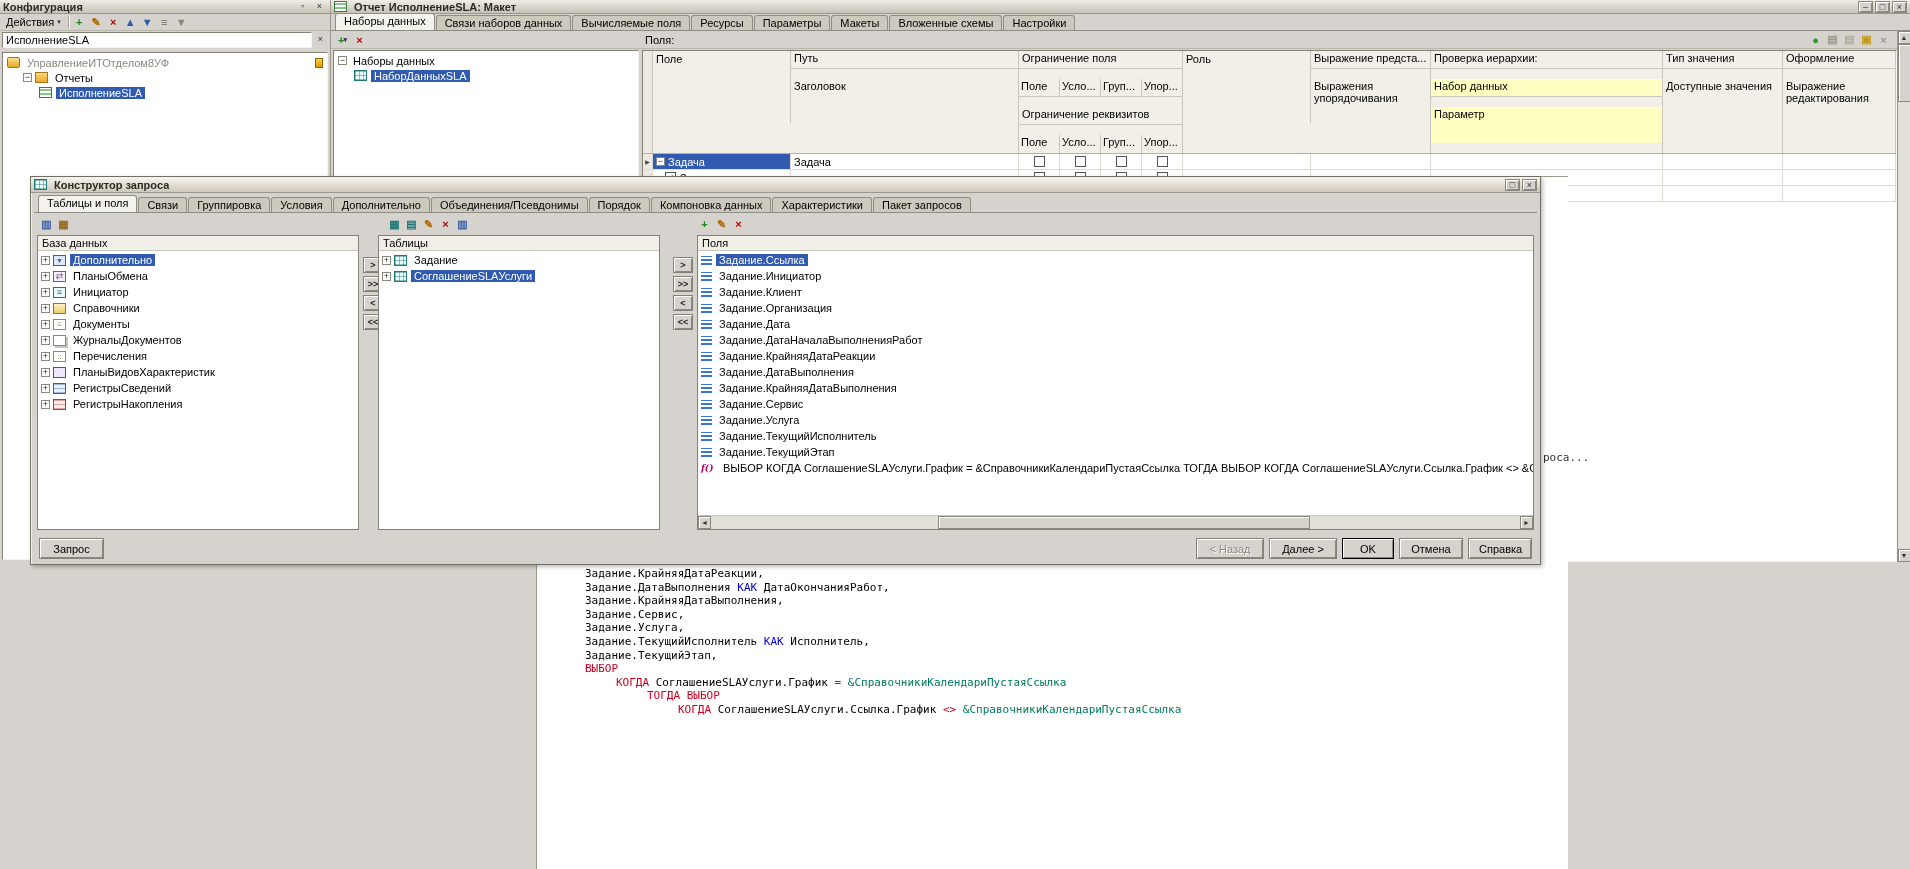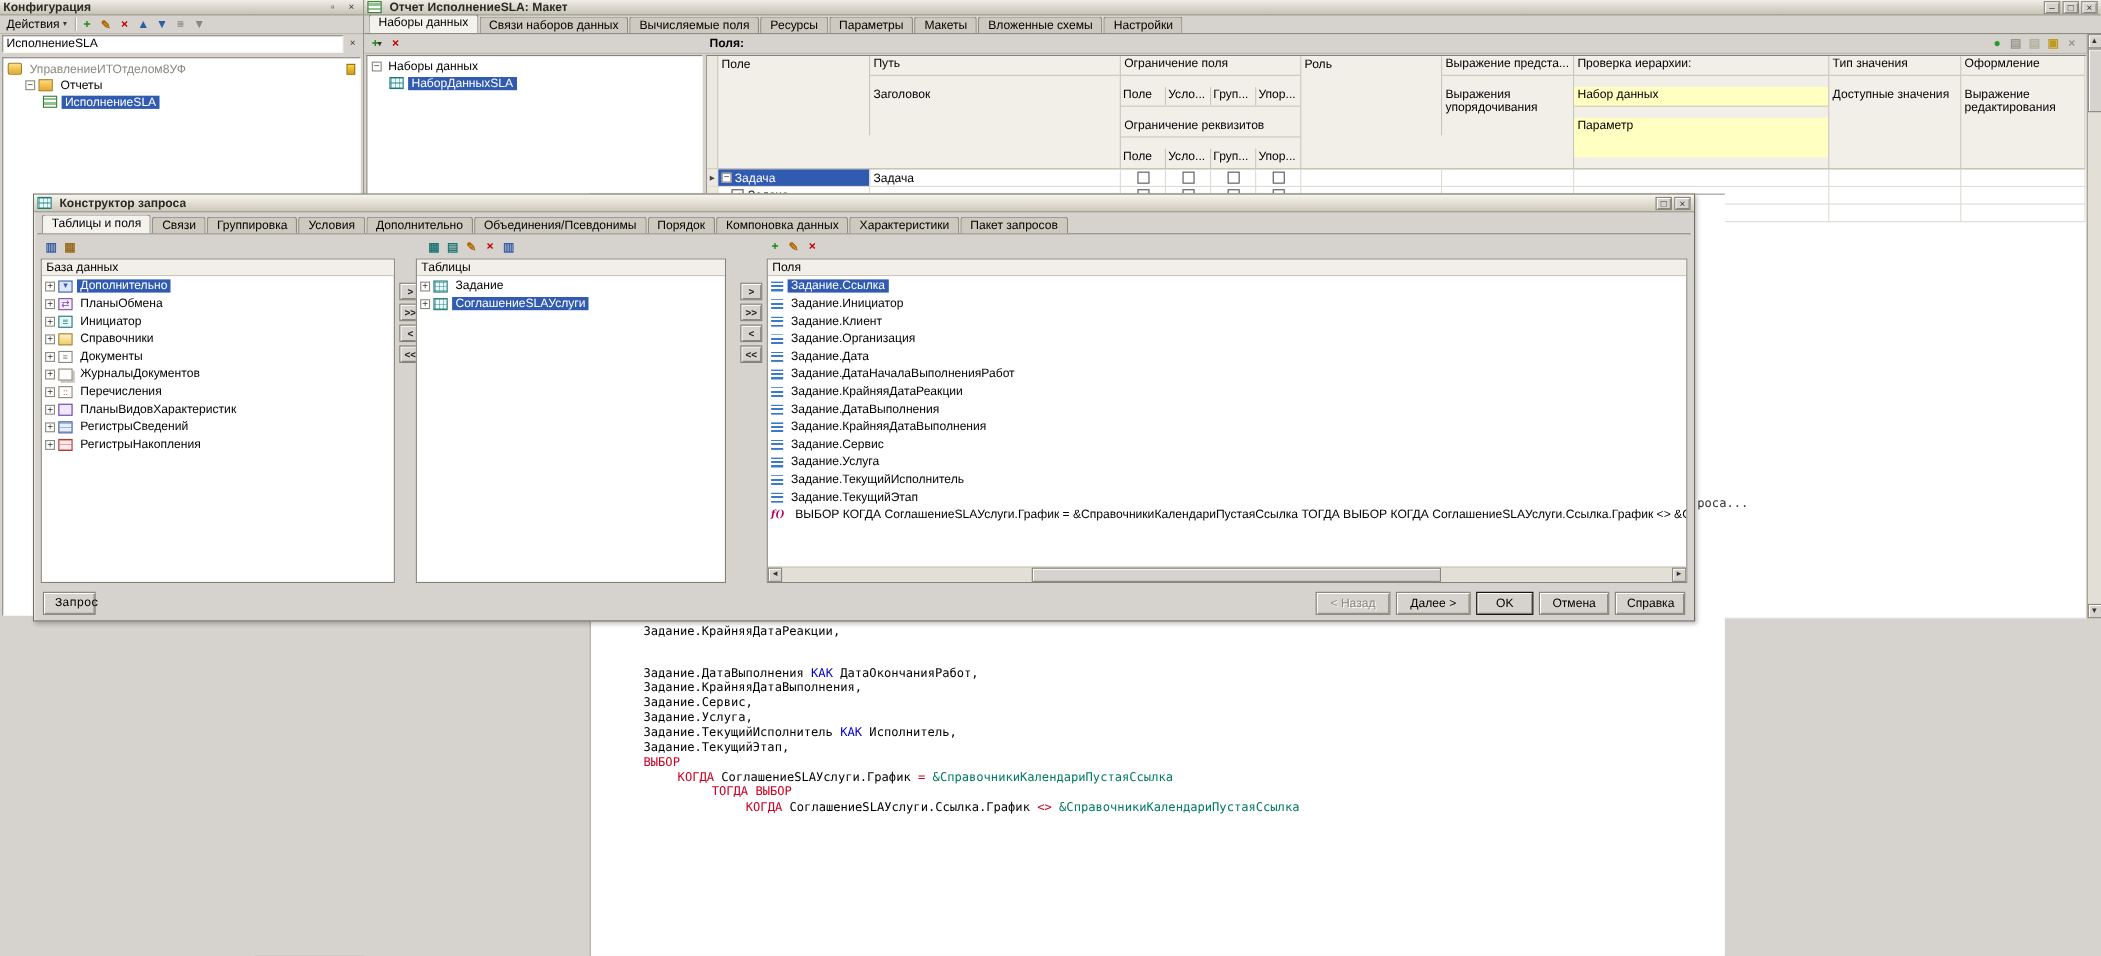--- a/index.html
+++ b/index.html
@@ -79,21 +79,21 @@
   .search-input{flex:1;height:16px;font:11px "Liberation Sans",sans-serif;padding:0 3px;
                 border:1px solid;border-color:#848278 #f5f4f0 #f5f4f0 #848278;background:#fff;}
   .cfg-tree{position:absolute;left:2px;right:2px;top:52px;bottom:2px;overflow:hidden;padding-top:2px;}
 
   
   .report-window{position:absolute;left:331px;top:0;right:0;height:869px;background:#d6d3ce;z-index:1;}
   .rep-tabs{position:absolute;top:14px;left:0;right:0;height:17px;}
   .rep-toolbar{position:absolute;top:31px;left:0;right:13px;height:18px;display:flex;align-items:center;
                padding:0 2px;border-bottom:1px solid #bab7ac;}
   .rep-toolbar .left-cluster{width:306px;flex:none;padding-left:2px;}
-  .fields-label{margin-left:6px;font-weight:bold;}
+  .fields-label{margin-left:6px;}
   .rep-toolbar .right-cluster{margin-left:auto;margin-right:4px;}
   .datasets-panel{position:absolute;left:2px;top:50px;width:306px;bottom:307px;overflow:hidden;padding-top:2px;}
   .splitter{position:absolute;left:308px;top:50px;width:3px;bottom:307px;background:#d6d3ce;cursor:ew-resize;}
   .grid-area{position:absolute;left:311px;top:50px;right:13px;bottom:307px;overflow:hidden;background:#fff;}
   .v-scroll{position:absolute;right:0;top:31px;width:13px;bottom:307px;background:#e2dfd6;
             border-left:1px solid #9a978c;display:flex;flex-direction:column;align-items:center;}
   .sarr{width:13px;height:13px;background:#d6d3ce;border:1px solid #8a887c;
         box-shadow:inset 1px 1px 0 #fff;font-size:7px;line-height:11px;text-align:center;color:#333;}
   .sarr.up::before{content:"▲";} .sarr.dn::before{content:"▼";}
   .sarr.hl::before{content:"◄";} .sarr.hr::before{content:"►";}
@@ -149,21 +149,21 @@
   .tbtn{width:20px;height:16px;padding:0;font:bold 9px "Liberation Sans",sans-serif;color:#222;
         background:#d6d3ce;border:1px solid #848278;box-shadow:inset 1px 1px 0 #fff,inset -1px -1px 0 #8a887c;}
   .hscroll{height:14px;flex:none;border-top:1px solid #c9c6bc;background:#e2dfd6;display:flex;align-items:center;}
   .htrack{flex:1;height:13px;position:relative;}
   .hthumb{position:absolute;left:28%;width:46%;top:0;height:13px;background:#d6d3ce;
           border:1px solid #8a887c;box-shadow:inset 1px 1px 0 #fff;}
   .dlg-buttons{position:absolute;left:8px;right:8px;bottom:5px;height:21px;display:flex;align-items:center;}
   .btn{height:21px;padding:0 10px;font:11px "Liberation Sans",sans-serif;color:#000;background:#d6d3ce;
        border:1px solid #848278;box-shadow:inset 1px 1px 0 #fff,inset -1px -1px 0 #8a887c;}
   .btn-group{margin-left:auto;display:flex;gap:5px;}
-  .btn.w68{width:68px;} .btn.w52{width:52px;} .btn.w64{width:64px;} .btn.w62{width:48px;font-family:Liberation Mono, monospace;}
+  .btn.w68{width:68px;} .btn.w52{width:52px;} .btn.w64{width:64px;} .btn.w62{width:65px;}
   .btn.default{border:1px solid #000;}
   .btn.disabled{color:#8a887e;text-shadow:1px 1px 0 #fff;}
 </style>
 </head>
 <body>
 
 <div class="screen">
 
   <section class="report-window">
     <div class="titlebar">
@@ -415,21 +415,21 @@
         <div class="trow sel" style="padding-left: 36px;">
           <span class="ic report-icon"></span>
           <span class="lbl">ИсполнениеSLA</span>
         </div>
       </div>
   </section>
 
   <section class="query-editor">
     <div class="qcode" id="query-code">
         <div class="qline" style="padding-left: 0px;"><span class="tk-plain">Задание.КрайняяДатаРеакции,</span></div>
-        <div class="qline" style="padding-left: 0px; margin-top: 24px;"><span class="tk-plain">Задание.ДатаВыполнения </span><span class="tk-blue">КАК</span><span class="tk-plain"> ДатаОкончанияРабот,</span></div>
+        <div class="qline" style="padding-left: 0px;"><span class="tk-plain">Задание.ДатаВыполнения </span><span class="tk-blue">КАК</span><span class="tk-plain"> ДатаОкончанияРабот,</span></div>
         <div class="qline" style="padding-left: 0px;"><span class="tk-plain">Задание.КрайняяДатаВыполнения,</span></div>
         <div class="qline" style="padding-left: 0px;"><span class="tk-plain">Задание.Сервис,</span></div>
         <div class="qline" style="padding-left: 0px;"><span class="tk-plain">Задание.Услуга,</span></div>
         <div class="qline" style="padding-left: 0px;"><span class="tk-plain">Задание.ТекущийИсполнитель </span><span class="tk-blue">КАК</span><span class="tk-plain"> Исполнитель,</span></div>
         <div class="qline" style="padding-left: 0px;"><span class="tk-plain">Задание.ТекущийЭтап,</span></div>
         <div class="qline" style="padding-left: 0px;"><span class="tk-red">ВЫБОР</span></div>
         <div class="qline" style="padding-left: 31px;"><span class="tk-red">КОГДА</span><span class="tk-plain"> СоглашениеSLAУслуги.График </span><span class="tk-red">=</span><span class="tk-plain"> </span><span class="tk-teal">&amp;СправочникиКалендариПустаяСсылка</span></div>
         <div class="qline" style="padding-left: 62px;"><span class="tk-red">ТОГДА ВЫБОР</span></div>
         <div class="qline" style="padding-left: 93px;"><span class="tk-red">КОГДА</span><span class="tk-plain"> СоглашениеSLAУслуги.Ссылка.График </span><span class="tk-red">&lt;&gt;</span><span class="tk-plain"> </span><span class="tk-teal">&amp;СправочникиКалендариПустаяСсылка</span></div>
       </div>

